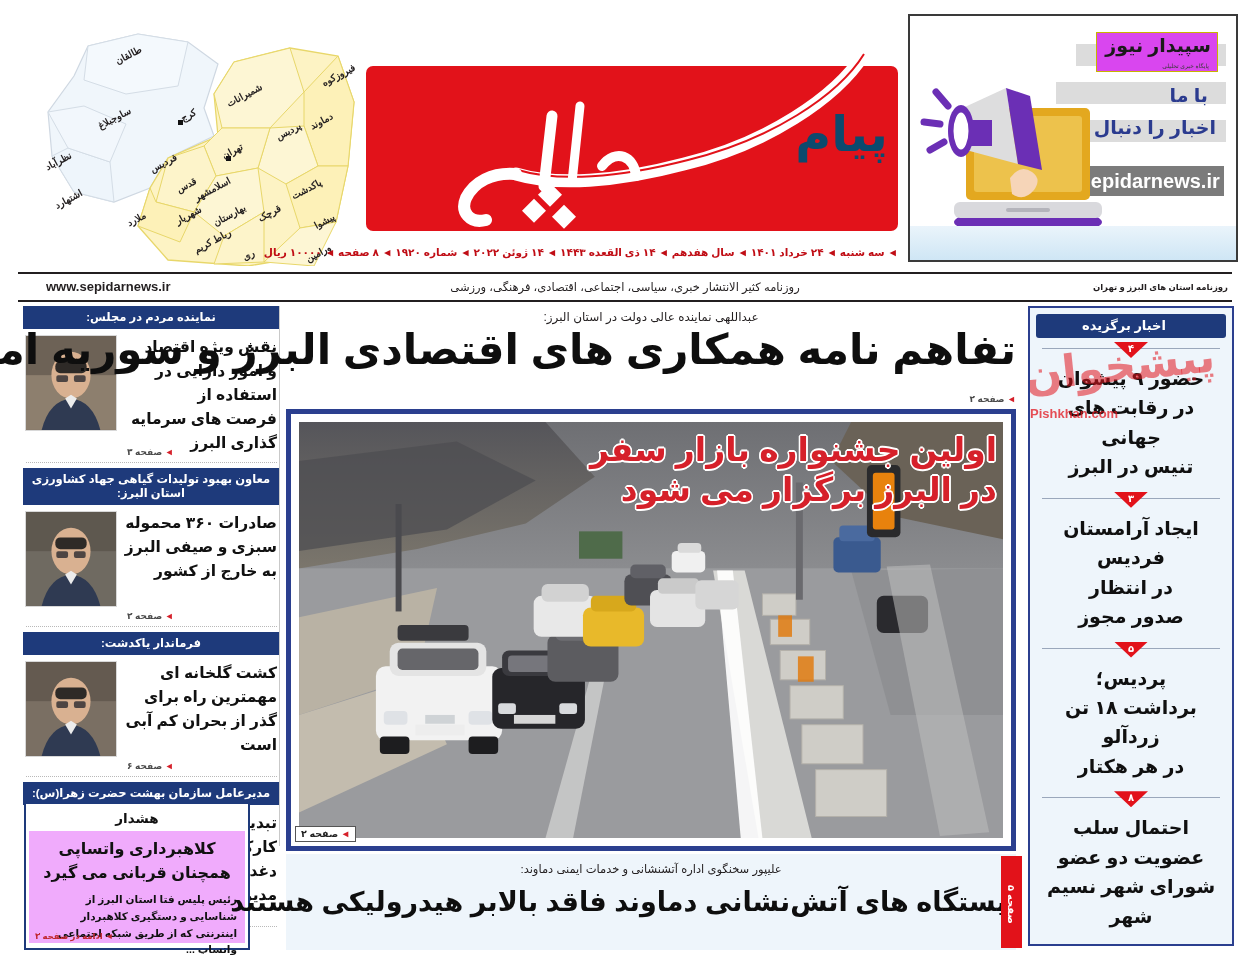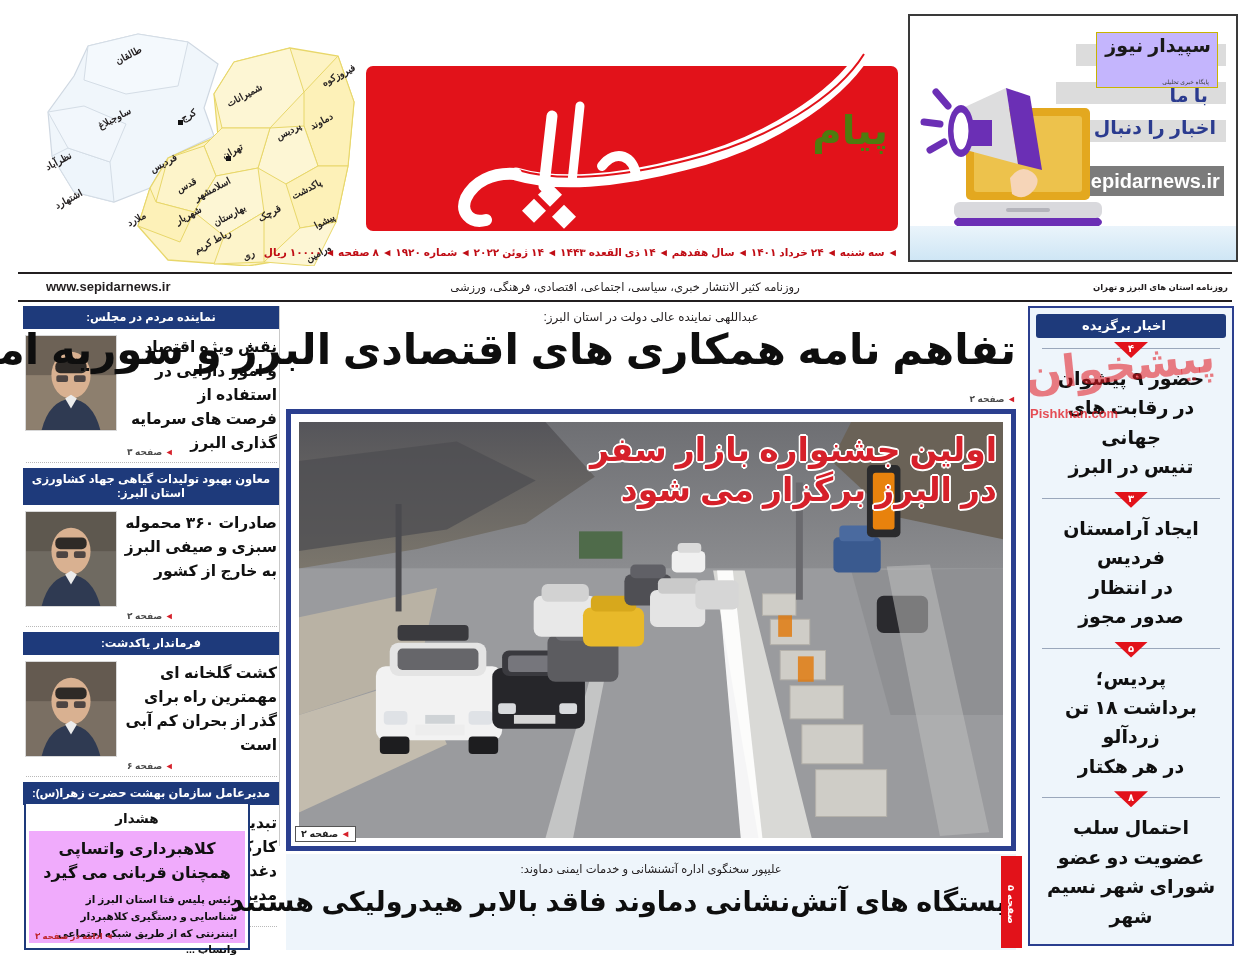--- a/index.html
+++ b/index.html
@@ -43,22 +43,22 @@
     width: 532px; height: 165px;
     background: #e2121a;
     border-radius: 7px;
   }
   .logo-script {
     position: absolute; left: 0; top: 18px;
     width: 532px; height: 200px;
   }
   .logo-payam {
     position: absolute; right: 10px; top: 92px;
-    color: #4d7c0f;
-    font-size: 40px; font-weight: 700;
+    color: #0c4a6e;
+    font-size: 49px; font-weight: 700;
     line-height: 1;
     letter-spacing: -1px;
   }
 
   
   .datebar {
     position: absolute; left: 366px; top: 246px;
     width: 532px; text-align: center;
     font-size: 10.5px; font-weight: 700;
     color: #c00d15; letter-spacing: 0;
@@ -70,22 +70,22 @@
   .adbox {
     position: absolute; left: 908px; top: 14px;
     width: 330px; height: 248px;
     border: 2px solid #3a3a3a;
     background: #ffffff;
     overflow: hidden;
   }
   .ad-lines { position: absolute; right: 0; top: 0; width: 330px; height: 248px; }
   .ad-logo {
     position: absolute; right: 18px; top: 16px;
-    width: 122px; height: 56px;
-    background: #c4b5fd;
+    width: 122px; height: 40px;
+    background: #d946ef;
     border: 1px solid #c8b400;
   }
   .ad-logo-txt {
     position: absolute; right: 6px; top: 3px;
     color: #1a1a1a; font-size: 19px; font-weight: 700;
     line-height: 1;
   }
   .ad-logo-sub {
     position: absolute; right: 8px; bottom: 2px;
     color: #3a3a3a; font-size: 6px;

